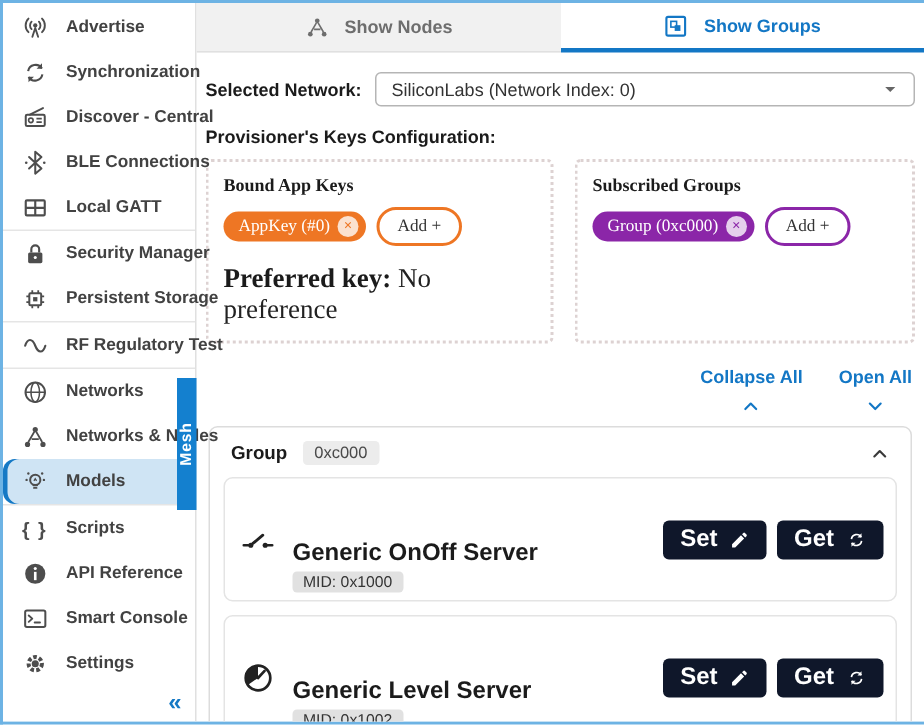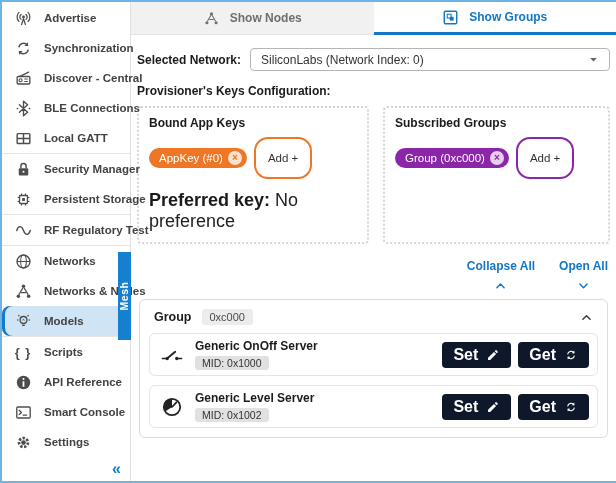--- a/index.html
+++ b/index.html
@@ -25,47 +25,47 @@
   .tabbar { display:flex; height:33px; flex-shrink:0; }
   .tab { flex:1; display:flex; align-items:center; justify-content:center; gap:10px; font-size:12px; font-weight:bold; cursor:pointer; }
   .tab-nodes { background:#f1f1f1; color:#6e6e6e; border-bottom:1px solid #e0e0e0; }
   .tab-groups { background:#fff; color:#1377c5; border-bottom:3px solid #1377c5;justify-content:center; }
   .content { padding:10px 6px 0 6px; }
   .net-row { display:flex; align-items:center; gap:9px; margin:3px 0 13px; }
   .net-label { font-size:12px; font-weight:bold; color:#1b1b1b; white-space:nowrap; }
   .select { flex:1; border:1px solid #b5b5b5; border-radius:4px; height:23px; display:flex; align-items:center; justify-content:space-between; padding:0 8px 0 10px; font-size:12px; color:#333; cursor:pointer; background:#fff; }
   .cfg-title { font-size:12px; font-weight:bold; color:#1b1b1b; margin-bottom:8px; }
   .boxes { display:flex; gap:14px; }
-  .box { border:2px dotted #ddd2d2; border-radius:4px; padding:8px 10px 10px; }
+  .box { border:2px dotted #ddd2d2; border-radius:4px; padding:8px 10px 10px;font-family:Liberation Serif, serif; }
   .box-keys { width:232px; flex-shrink:0; }
   .box-groups { flex:1; }
   .box-title { font-size:12px; font-weight:bold; color:#1b1b1b; margin-bottom:7px; }
   .chiprow { display:flex; gap:7px; align-items:center; }
   .chip { display:inline-flex; align-items:center; gap:5px; border-radius:14px; padding:3px 5px 3px 10px; font-size:11.5px; color:#fff; }
   .chip-orange { background:#ee7624; }
   .chip-purple { background:#8b26a8; }
   .chip .x { width:14px; height:14px; border-radius:50%; background:rgba(255,255,255,.78); display:flex; align-items:center; justify-content:center; font-size:10px; font-weight:bold; cursor:pointer; line-height:1; }
   .chip-orange .x { color:#ee7624; }
   .chip-purple .x { color:#8b26a8; }
-  .addchip { border-radius:14px; padding:13px 12px; font-size:11.5px; color:#333; background:#fff; cursor:pointer; border:2px solid; }
+  .addchip { border-radius:14px; padding:5px 12px; font-size:11.5px; color:#333; background:#fff; cursor:pointer; border:2px solid; }
   .add-orange { border-color:#ee7624; }
   .add-purple { border-color:#8b26a8; }
   .pref { font-size:18px; margin-top:11px; color:#222; }
   .pref b { color:#1b1b1b; }
   .links-row { display:flex; justify-content:flex-end; align-items:center; gap:24px; margin:15px 2px 7px 0; }
   .link { color:#1377c5; font-size:12px; font-weight:bold; display:flex; align-items:center; gap:6px; cursor:pointer;flex-direction:column; }
   .card { border:1px solid #dcdcdc; border-radius:6px; margin:1px 2px 0 2px; }
   .card-header { display:flex; align-items:center; gap:10px; padding:9px 14px 8px; cursor:pointer; }
   .card-title { font-size:12.5px; font-weight:bold; color:#1b1b1b; }
   .badge { background:#ececec; border-radius:3px; padding:2px 8px; font-size:11px; color:#4a4a4a; }
   .chev { margin-left:auto; display:flex; }
   .model-row { border:1px solid #e4e4e4; border-radius:6px; margin:0 9px 9px; padding:5px 8px 5px 9px; display:flex; align-items:center; gap:10px; }
   .m-icon { width:26px; height:26px; display:flex; align-items:center; justify-content:center; flex-shrink:0; }
   .m-info { display:flex; flex-direction:column; gap:3px; }
-  .m-name { font-size:12px; font-weight:bold; color:#1b1b1b; }
+  .m-name { font-size:16px; font-weight:bold; color:#1b1b1b;margin-top:36px; }
   .m-mid { background:#e1e1e1; border-radius:3px; padding:1px 7px; font-size:10.5px; color:#333; align-self:flex-start; }
   .btns { margin-left:auto; display:flex; gap:7px; }
   .btn { background:#0f172a; color:#fff; border:none; border-radius:4px; font-size:16px; font-weight:bold; padding:0 11px; height:26px; display:flex; align-items:center; gap:8px; cursor:pointer; font-family:inherit; }
   .braces { font-size:13px; font-weight:bold; color:#4d4d4d; letter-spacing:1px; }
 </style>
 </head>
 <body>
 
 <div class="sidebar">
 

